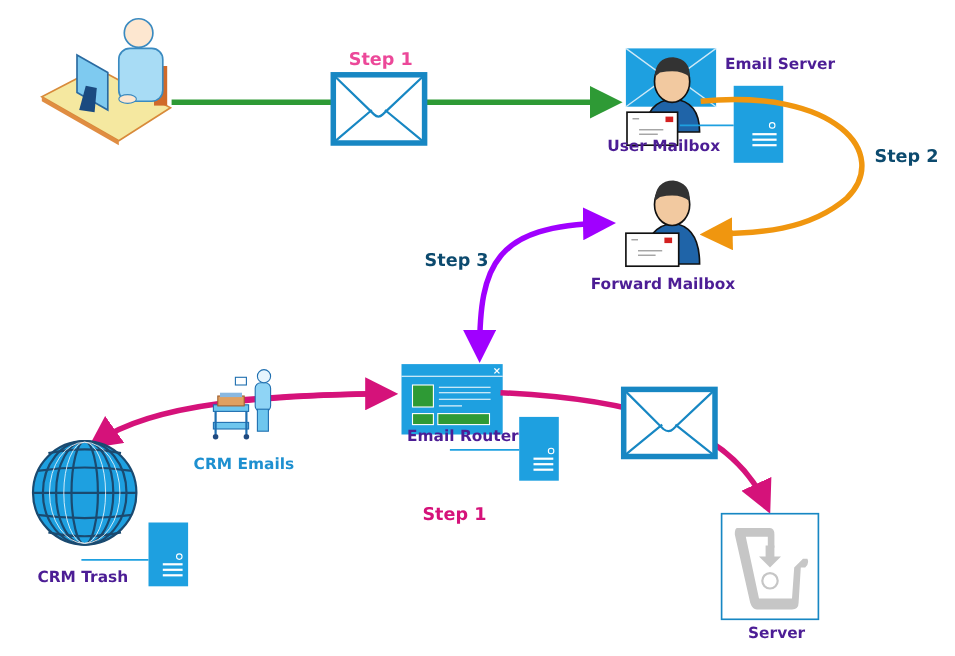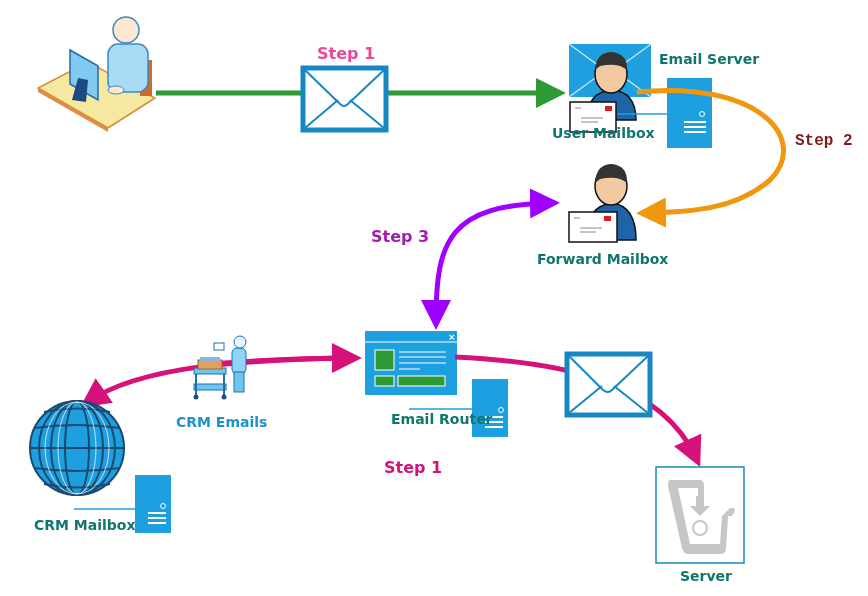--- a/index.html
+++ b/index.html
@@ -1,18 +1,18 @@
 <!DOCTYPE html>
 <html><head>
 <meta charset="utf-8">
 <style>
   html, body { margin:0; padding:0; background:#ffffff; }
   body { width:868px; height:596px; position:relative; overflow:hidden; font-family:"DejaVu Sans", sans-serif; }
   #canvas { position:absolute; left:0; top:0; width:868px; height:596px; }
-  .lbl { position:absolute; font-weight:bold; font-size:14px; color:#0f766e; white-space:nowrap; font-family:"DejaVu Sans", sans-serif; }
+  .lbl { position:absolute; font-weight:bold; font-size:14px; color:#4c1d95; white-space:nowrap; font-family:"DejaVu Sans", sans-serif; }
   .step { font-size:16px; }
 </style>
 </head>
 <body>
 
 <svg id="canvas" viewBox="0 0 868 596" xmlns="http://www.w3.org/2000/svg">
   <defs>
     <marker id="ah-green" markerWidth="6" markerHeight="6" refX="4" refY="3" orient="auto" markerUnits="strokeWidth">
         <path d="M0,0 L6,3 L0,6 z" fill="#2e9a35"></path>
       </marker>
@@ -160,23 +160,23 @@
 
   <g>
     <rect x="656" y="467" width="88" height="96" fill="#fff" stroke="#1787c3" stroke-width="1.5"></rect>
     <path d="M670,480 L700,480 Q704,480 704,486 L704,498 L698,498 L698,488 L678,488 L690,544 L720,544 L722,516 L730,508 L734,508 Q736,512 732,516 L728,516 L726,548 Q726,554 720,554 L688,554 Q684,554 682,548 L668,486 Q668,480 670,480 Z" fill="#c6c6c6"></path>
     <path d="M696,496 L696,506 L690,506 L700,516 L710,506 L704,506 L704,496 Z" fill="#c6c6c6"></path>
     <circle cx="700" cy="528" r="7" fill="none" stroke="#c6c6c6" stroke-width="2"></circle>
   </g>
 </svg>
 
 <div class="lbl step" style="left:317px;top:44px;color:#ec4899;">Step 1</div>
-<div class="lbl step" style="left:795px;top:132px;color:#7f1d1d;font-family:Liberation Mono, monospace;">Step 2</div>
-<div class="lbl step" style="left:371px;top:227px;color:#a21caf;">Step 3</div>
+<div class="lbl step" style="left:795px;top:132px;color:#0c4a6e;">Step 2</div>
+<div class="lbl step" style="left:386px;top:227px;color:#0c4a6e;">Step 3</div>
 <div class="lbl step" style="left:384px;top:458px;color:#d5127a;">Step 1</div>
 
 <div class="lbl" style="left:659px;top:51px;">Email Server</div>
 <div class="lbl" style="left:552px;top:125px;text-align:center;">User Mailbox</div>
 <div class="lbl" style="left:537px;top:251px;">Forward Mailbox</div>
-<div class="lbl" style="left:370px;top:411px;margin-left:21px;">Email Router</div>
+<div class="lbl" style="left:370px;top:389px;">Email Router</div>
 <div class="lbl" style="left:176px;top:414px;color:#1e90d0;text-align:center;">CRM Emails</div>
-<div class="lbl" style="left:34px;top:517px;">CRM Mailbox</div>
+<div class="lbl" style="left:34px;top:517px;">CRM Trash</div>
 <div class="lbl" style="left:680px;top:568px;">Server</div>
 
 </body></html>

